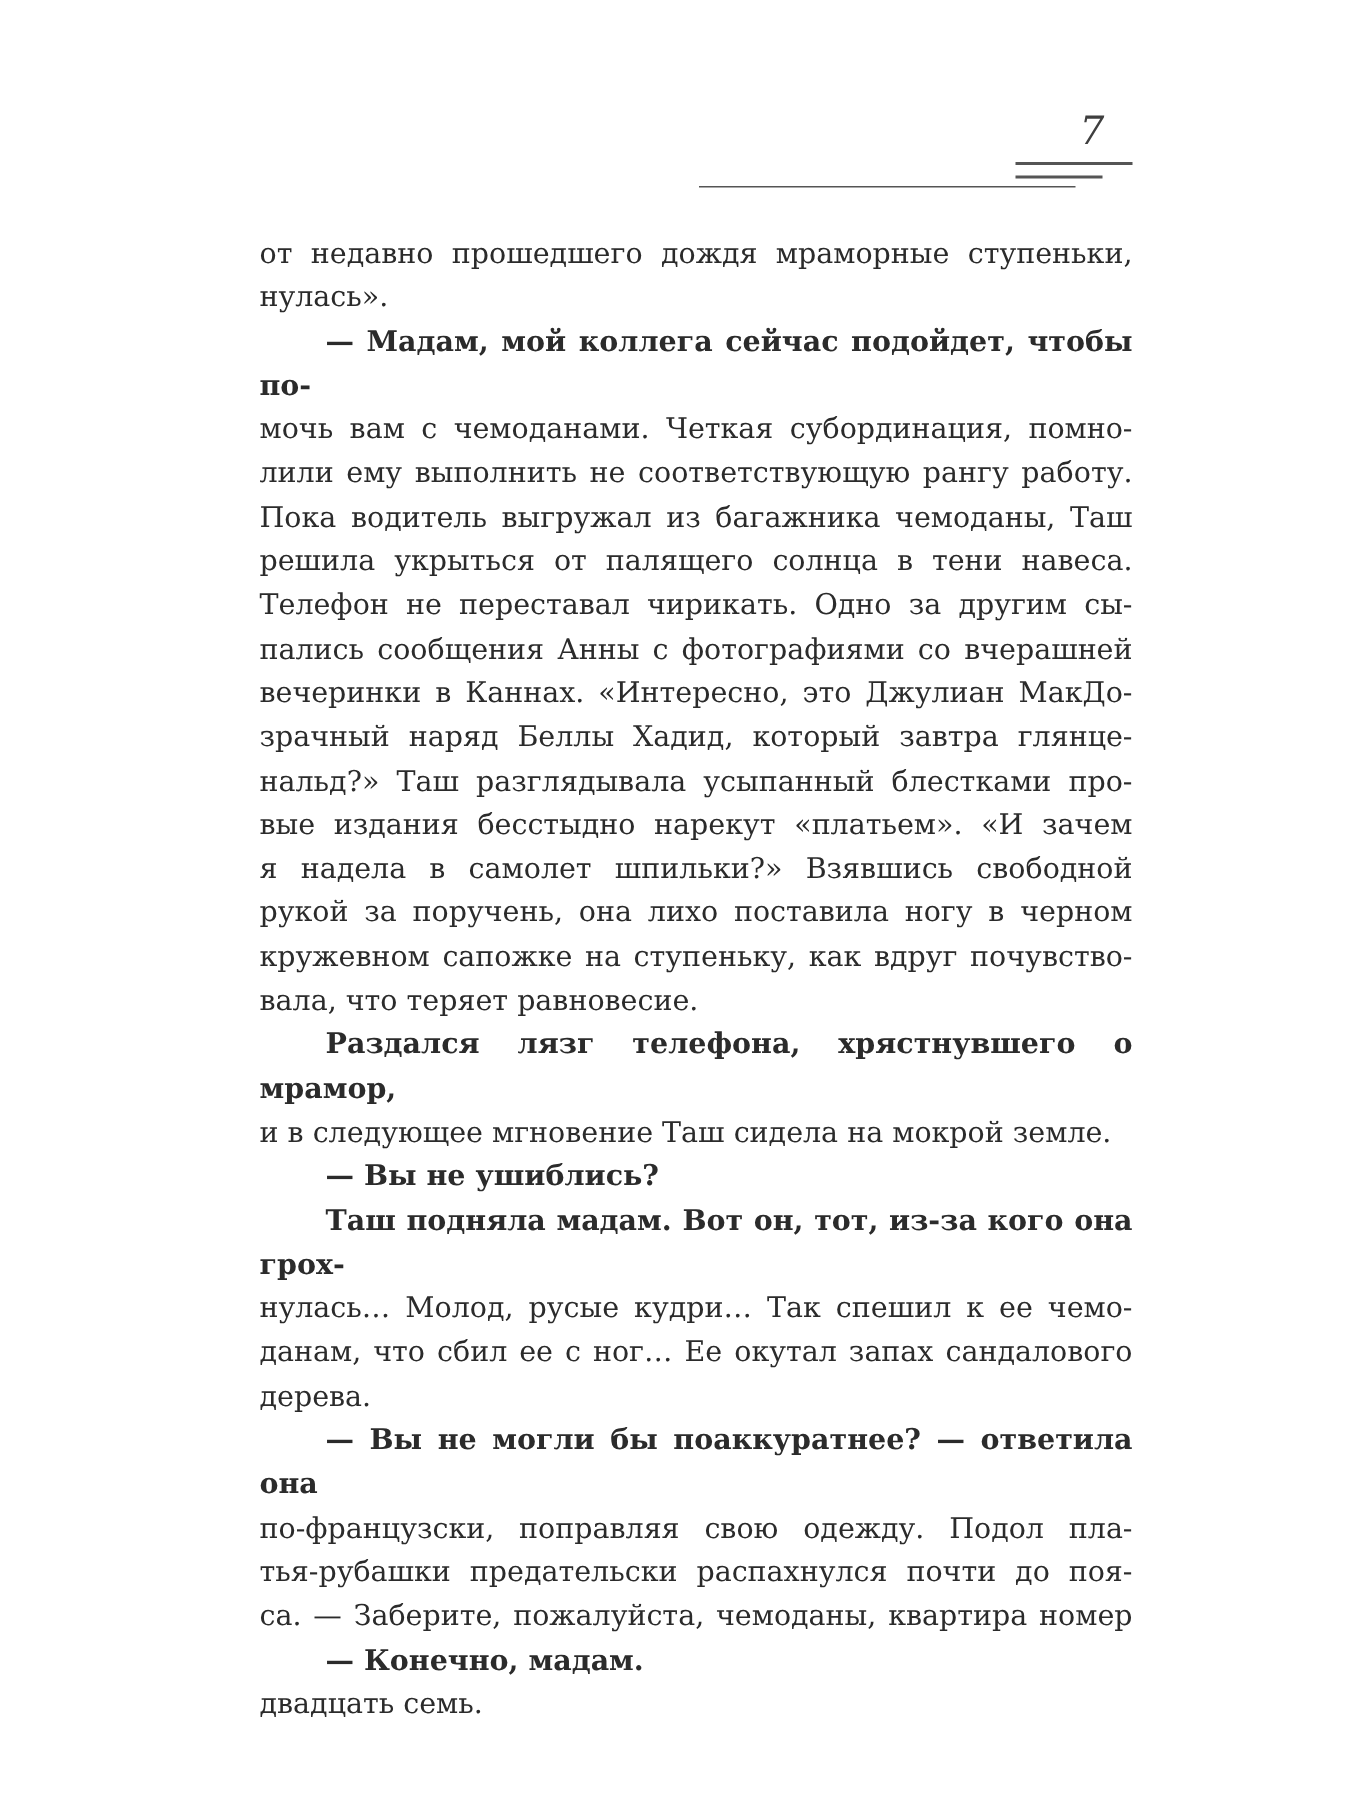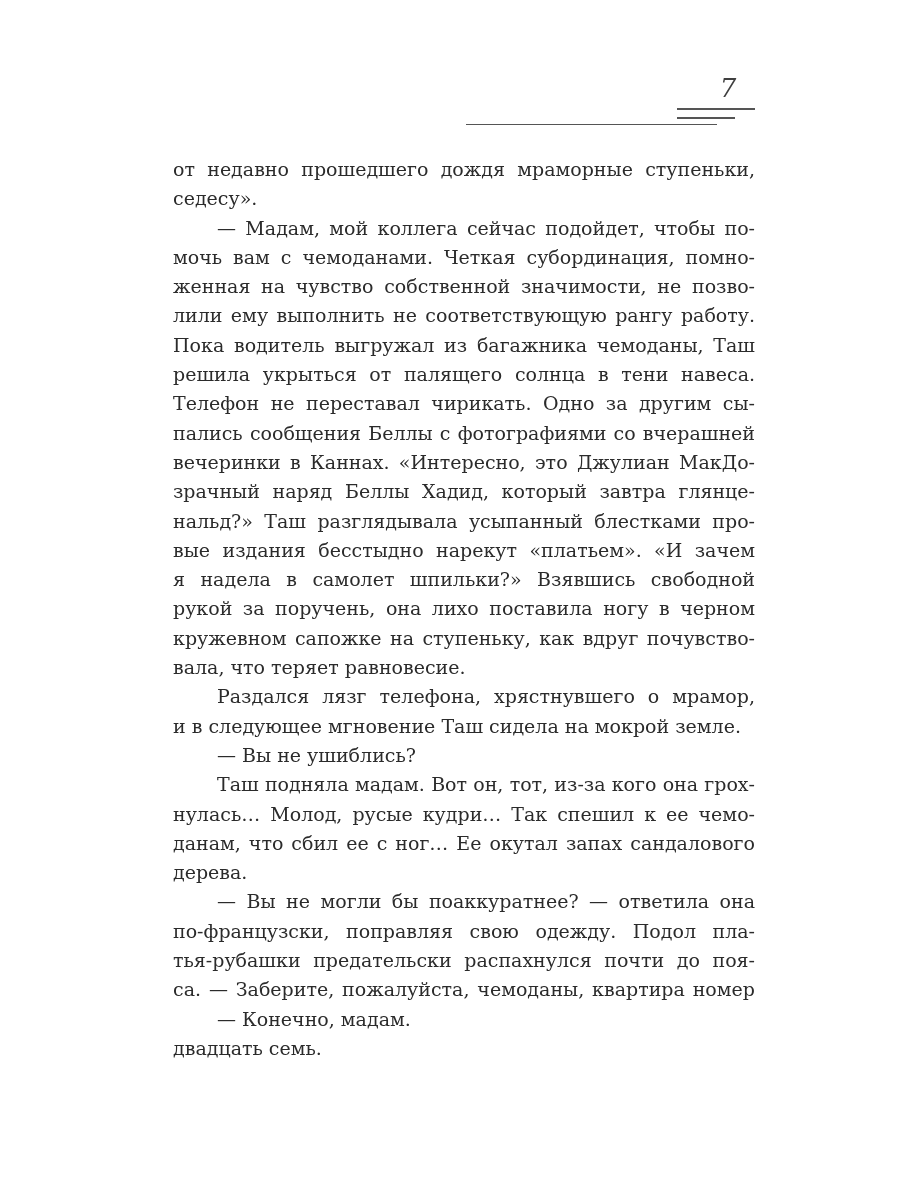--- a/index.html
+++ b/index.html
@@ -64,45 +64,45 @@
   .line {
     text-align: justify;
     text-align-last: justify;
     white-space: normal;
   }
   .line.last {
     text-align-last: left;
   }
   .line.indent {
     text-indent: 44px;
+    font-weight: bold;
   }
 </style>
 </head>
 <body>
 
 <div class="page">
 
   <header>
     <div class="page-number">7</div>
     <div class="rule rule-short-top"></div>
     <div class="rule rule-short-bottom"></div>
     <div class="rule rule-long"></div>
   </header>
 
   <main class="text-block">
       <div class="line">от недавно прошедшего дождя мраморные ступеньки,</div>
-      <div class="line last">седесу».</div>
+      <div class="line last">нулась».</div>
       <div class="line indent">— Мадам, мой коллега сейчас подойдет, чтобы по-</div>
       <div class="line">мочь вам с чемоданами. Четкая субординация, помно-</div>
-      <div class="line">женная на чувство собственной значимости, не позво-</div>
       <div class="line">лили ему выполнить не соответствующую рангу работу.</div>
       <div class="line">Пока водитель выгружал из багажника чемоданы, Таш</div>
       <div class="line">решила укрыться от палящего солнца в тени навеса.</div>
       <div class="line">Телефон не переставал чирикать. Одно за другим сы-</div>
-      <div class="line">пались сообщения Беллы с фотографиями со вчерашней</div>
+      <div class="line">пались сообщения Анны с фотографиями со вчерашней</div>
       <div class="line">вечеринки в Каннах. «Интересно, это Джулиан МакДо-</div>
       <div class="line">зрачный наряд Беллы Хадид, который завтра глянце-</div>
       <div class="line">нальд?» Таш разглядывала усыпанный блестками про-</div>
       <div class="line">вые издания бесстыдно нарекут «платьем». «И зачем</div>
       <div class="line">я надела в самолет шпильки?» Взявшись свободной</div>
       <div class="line">рукой за поручень, она лихо поставила ногу в черном</div>
       <div class="line">кружевном сапожке на ступеньку, как вдруг почувство-</div>
       <div class="line last">вала, что теряет равновесие.</div>
       <div class="line indent">Раздался лязг телефона, хрястнувшего о мрамор,</div>
       <div class="line last">и в следующее мгновение Таш сидела на мокрой земле.</div>

